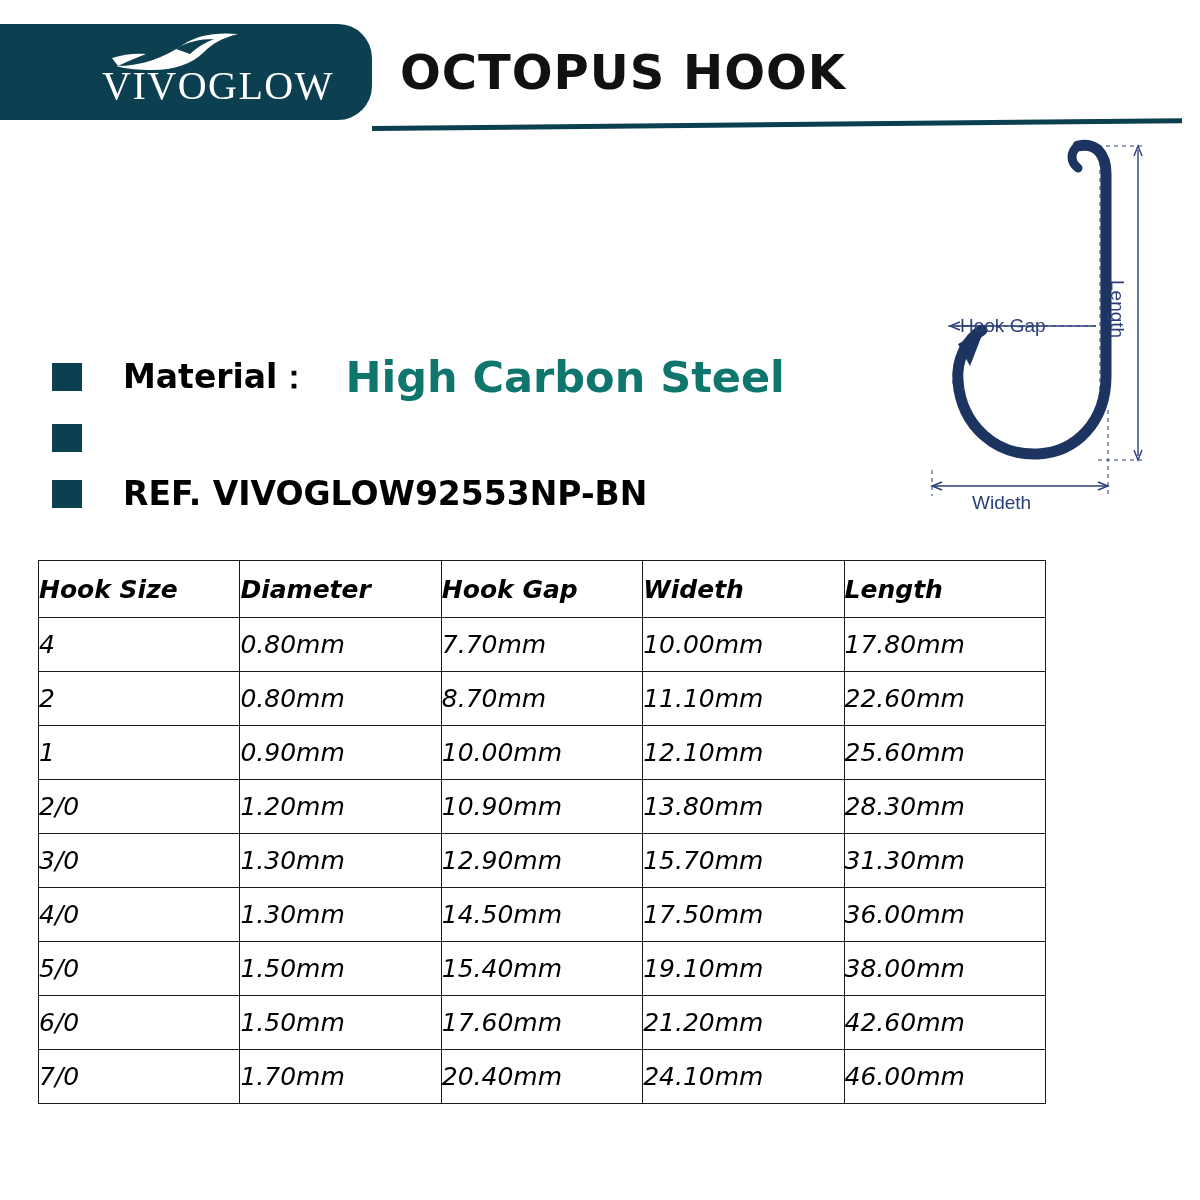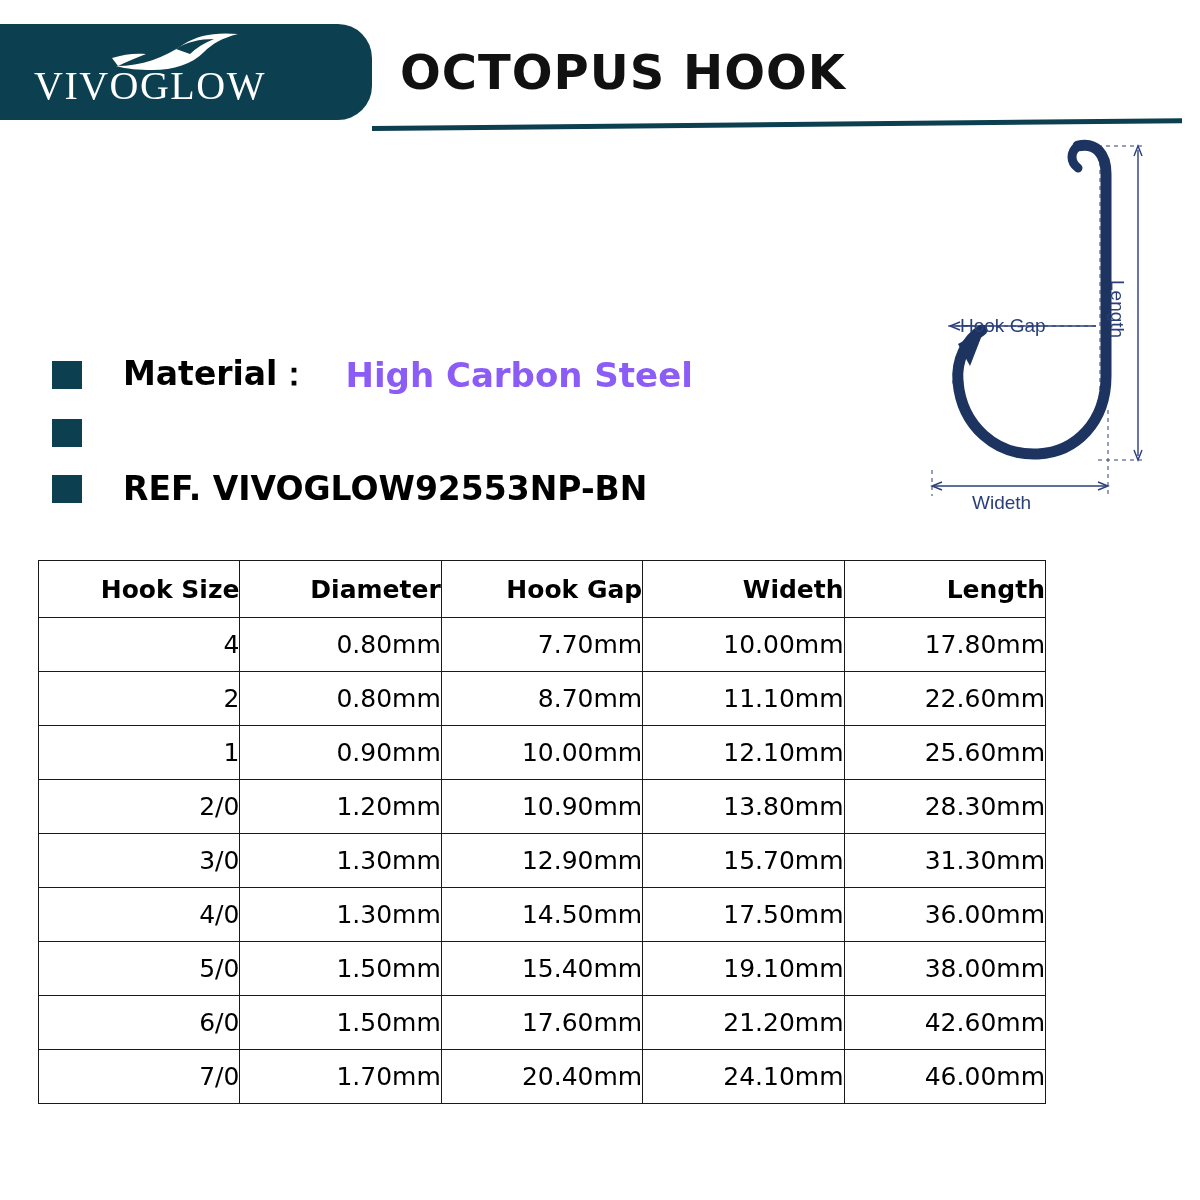--- a/index.html
+++ b/index.html
@@ -44,21 +44,21 @@
     left: 78px;
     top: -6px;
     width: 130px;
     height: 42px;
   }
   .logo-text {
     position: absolute;
     left: 0;
     top: 26px;
     width: 300px;
-    text-align: left;
+    text-align: right;
     font-family: "Liberation Serif", serif;
     font-size: 40px;
     letter-spacing: 1.5px;
     font-weight: 400;
     color: #ffffff;
     line-height: 44px;
   }
   .header-title {
     position: absolute;
     left: 400px;
@@ -101,23 +101,23 @@
     flex: none;
   }
   .spec-label {
     font-size: 33px;
     font-weight: bold;
     color: #000000;
     white-space: nowrap;
     font-family: "DejaVu Sans", sans-serif;
   }
   .spec-value {
-    font-size: 34px;
-    font-weight: bold;
-    color: #8b5cf6;
+    font-size: 43px;
+    font-weight: bold;
+    color: #0f766e;
     white-space: nowrap;
     margin-left: 12px;
     font-family: "DejaVu Sans", sans-serif;
   }
   .spec-single {
     font-size: 33px;
     font-weight: bold;
     color: #000000;
     white-space: nowrap;
     font-family: "DejaVu Sans", sans-serif;
@@ -161,23 +161,24 @@
     width: 1008px;
   }
   table.spec-table {
     border-collapse: collapse;
     width: 1008px;
     table-layout: fixed;
   }
   table.spec-table th,
   table.spec-table td {
     border: 1px solid #1a1a1a;
-    text-align: right;
+    text-align: left;
     font-family: "DejaVu Sans", sans-serif;
     color: #000000;
+    font-style: italic;
   }
   table.spec-table th {
     font-size: 25px;
     font-weight: bold;
     height: 56px;
     padding: 0;
   }
   table.spec-table td {
     font-size: 25px;
     font-weight: normal;

